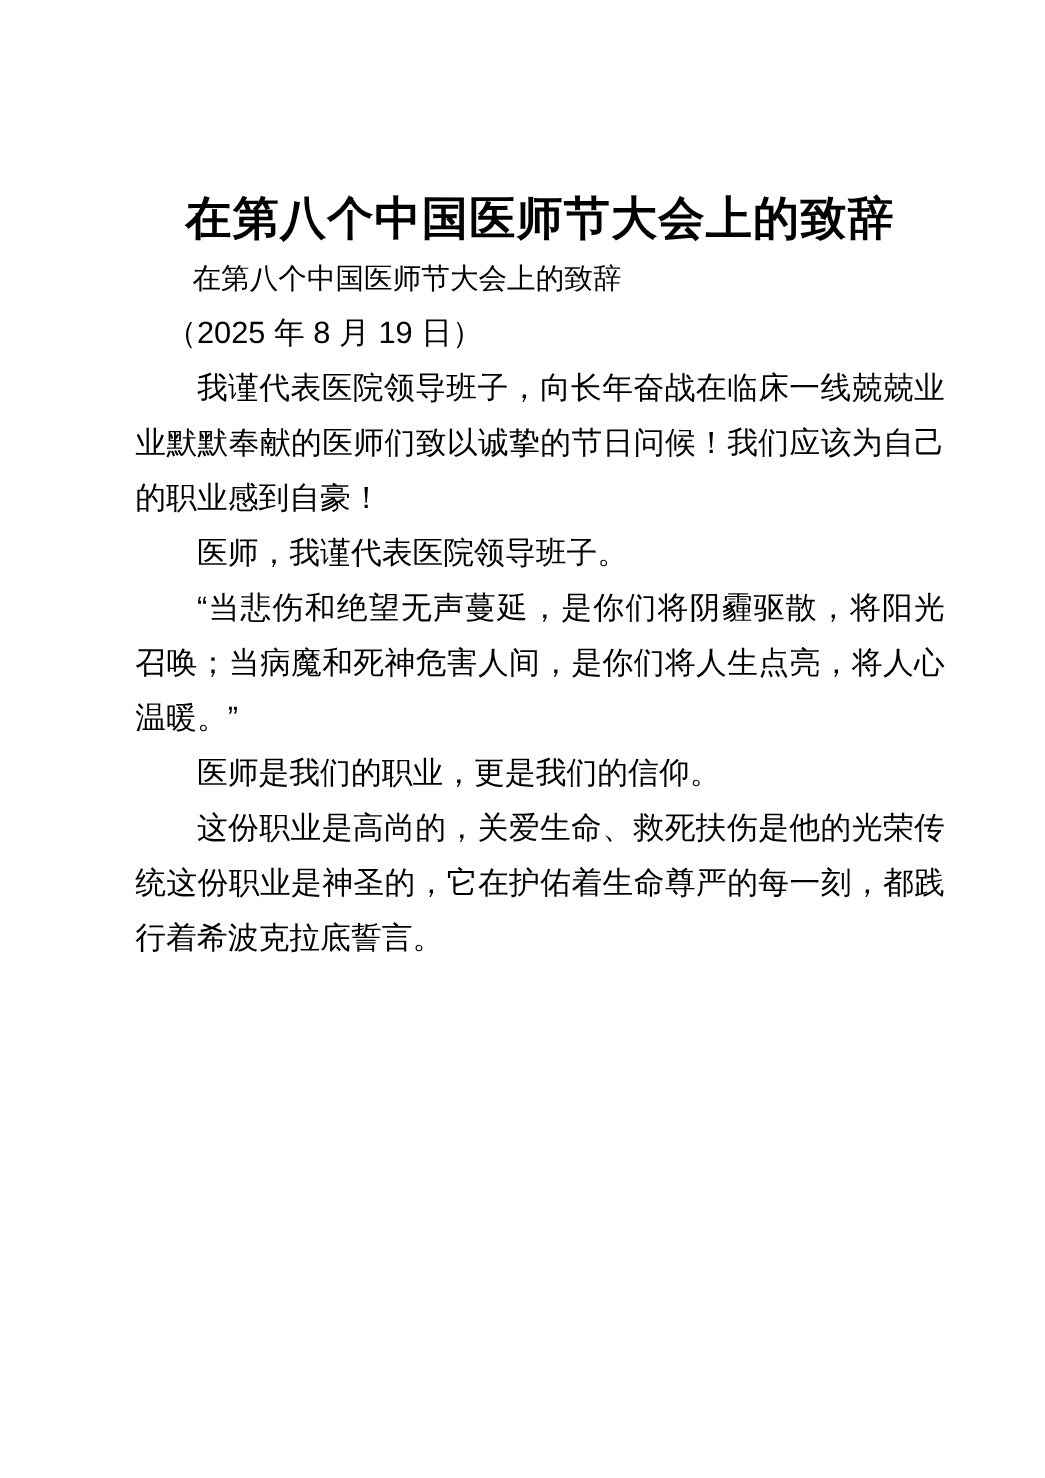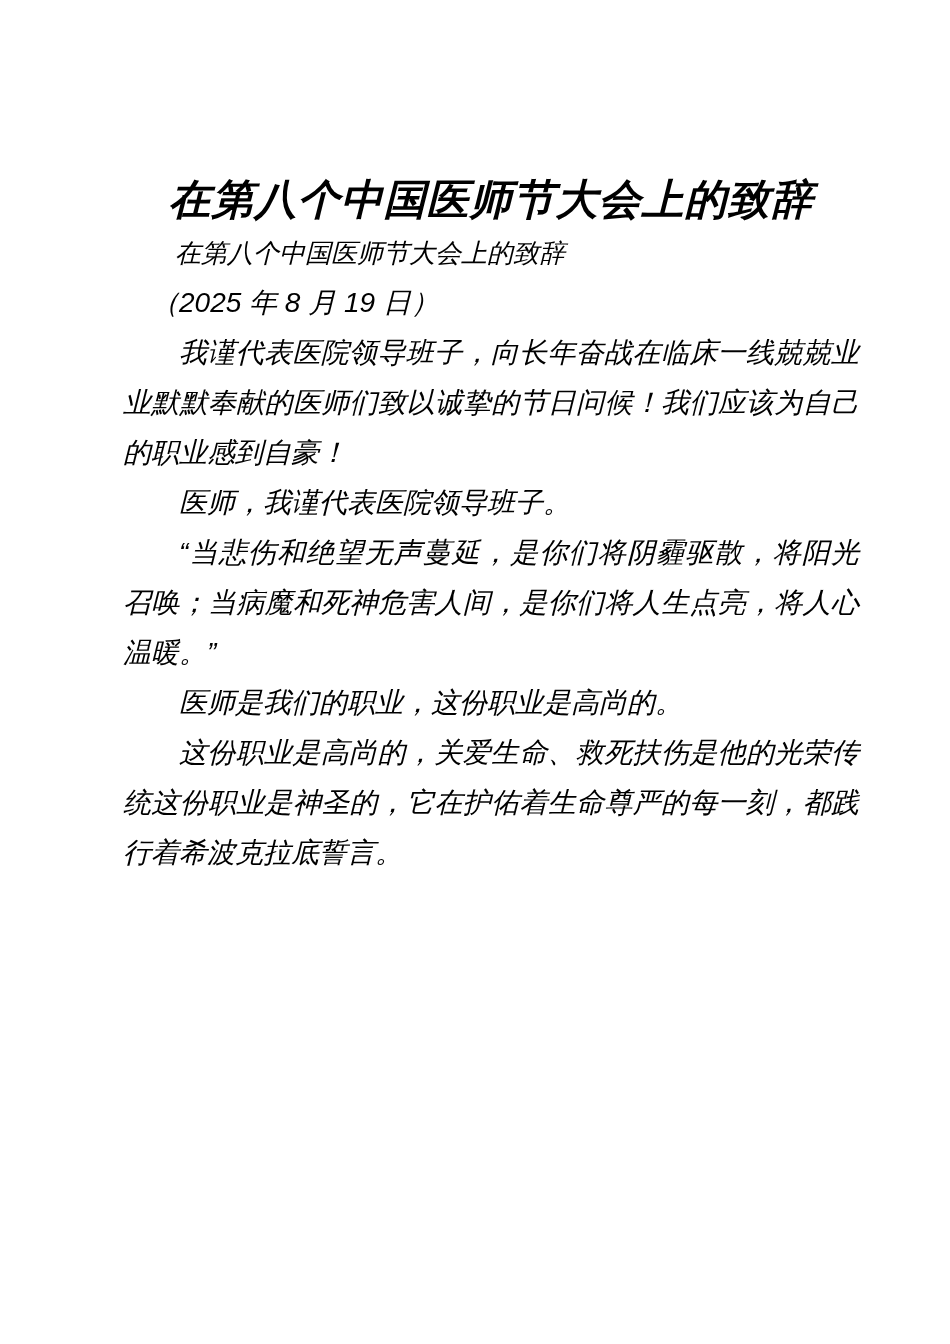--- a/index.html
+++ b/index.html
@@ -8,21 +8,20 @@
     width: 950px;
     height: 1344px;
     font-family: "Liberation Sans", sans-serif;
     color: #000000;
   }
   .page {
     width: 950px;
     height: 1344px;
     background: #ffffff;
     overflow: hidden;
-    font-style: italic;
   }
   .content {
     padding: 172px 91px 0 123px; 
   }
   .doc-title {
     font-family: "Liberation Serif", serif;
     font-size: 42px;
     line-height: 56px;
     font-weight: bold;
     text-align: center;
@@ -61,19 +60,19 @@
     <p class="doc-date">（2025 年 8 月 19 日）</p>
     <div class="doc-body">
 
 
         <p>我谨代表医院领导班子，向长年奋战在临床一线兢兢业业默默奉献的医师们致以诚挚的节日问候！我们应该为自己的职业感到自豪！</p>
 
         <p>医师，我谨代表医院领导班子。</p>
 
         <p>“当悲伤和绝望无声蔓延，是你们将阴霾驱散，将阳光召唤；当病魔和死神危害人间，是你们将人生点亮，将人心温暖。”</p>
 
-        <p>医师是我们的职业，这份职业是高尚的。</p>
+        <p>医师是我们的职业，更是我们的信仰。</p>
 
         <p>这份职业是高尚的，关爱生命、救死扶伤是他的光荣传统这份职业是神圣的，它在护佑着生命尊严的每一刻，都践行着希波克拉底誓言。</p>
 
       </div>
   </div>
 </div>
 
 </body></html>

